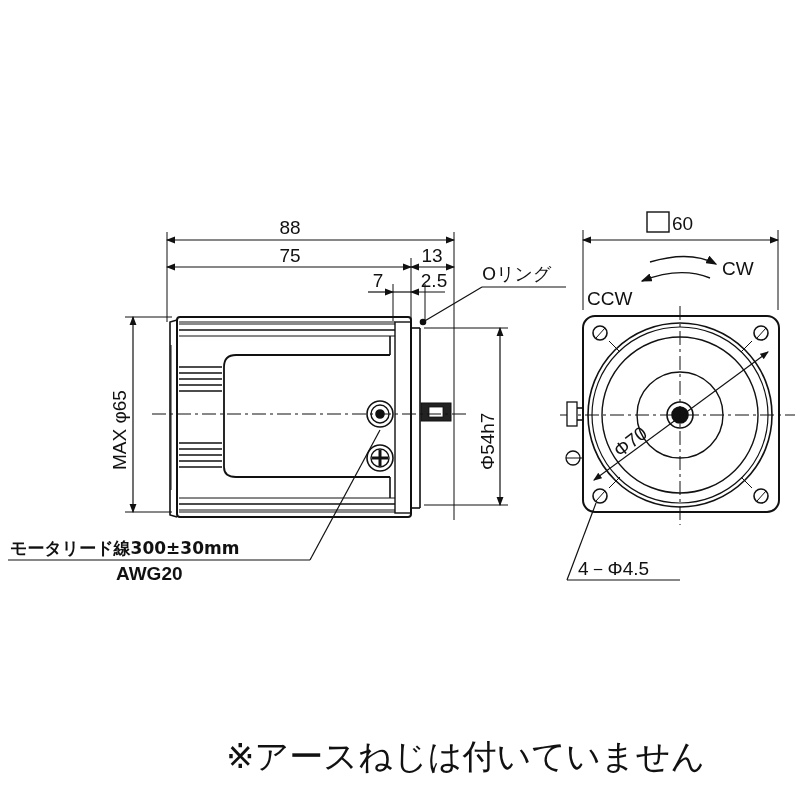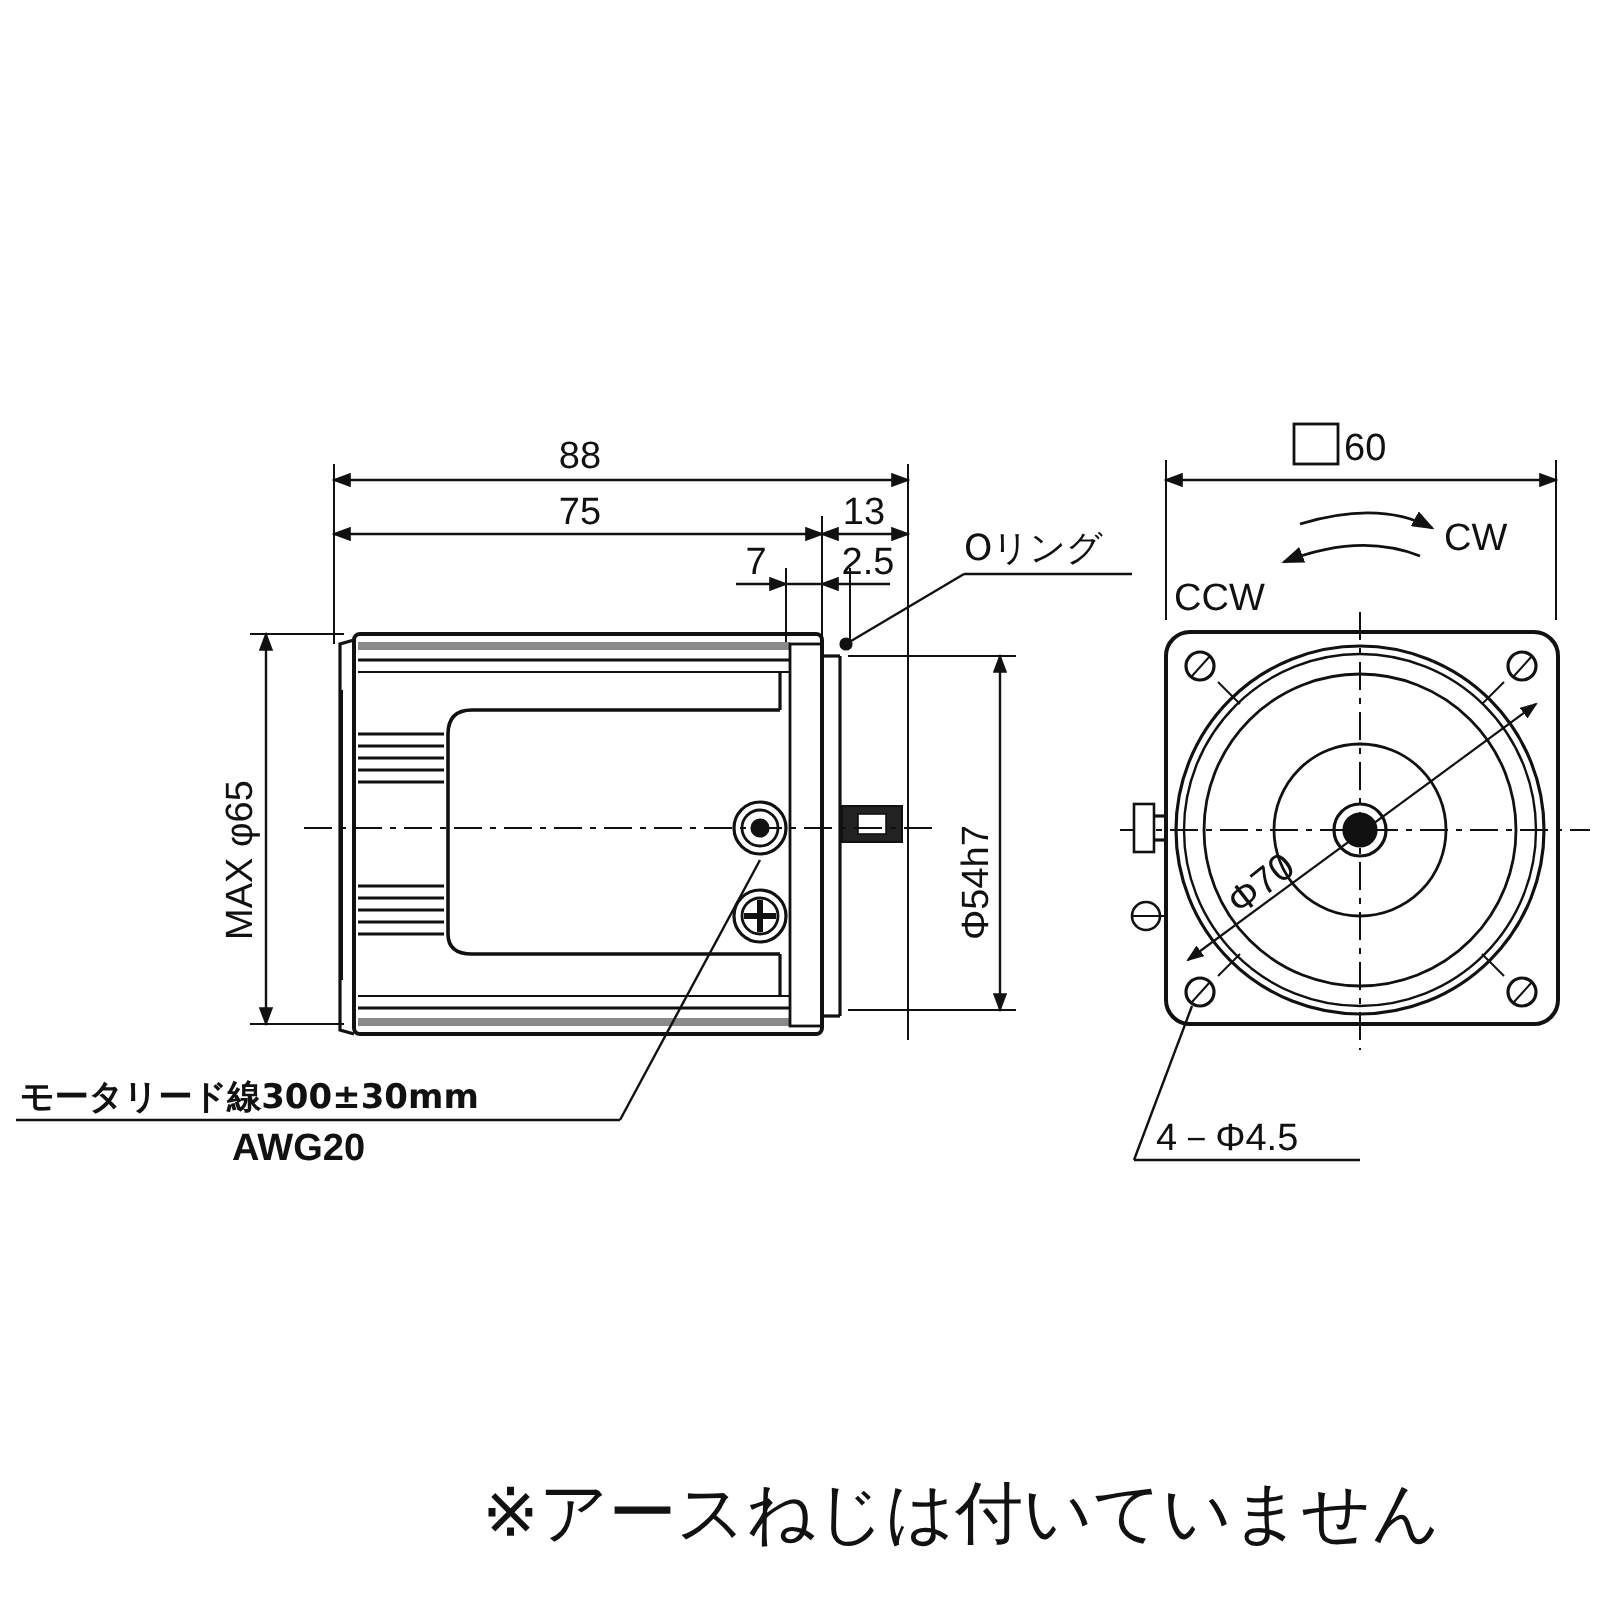--- a/index.html
+++ b/index.html
@@ -1,20 +1,20 @@
 <!DOCTYPE html>
 <html><head>
 <meta charset="utf-8">
 <style>
   html, body { margin: 0; padding: 0; background: #ffffff; }
   body { width: 800px; height: 800px; position: relative; overflow: hidden; font-family: "Liberation Sans", "DejaVu Sans", sans-serif; color: #111; }
   svg { position: absolute; left: 0; top: 0; }
   .dim { font-family: "Liberation Sans", "DejaVu Sans", sans-serif; font-size: 19px; fill: #111; }
   .lbl { font-family: "DejaVu Sans", "Liberation Sans", sans-serif; fill: #111; }
-  .note { position: absolute; left: 241px; top: 734px; font-family: "DejaVu Sans", sans-serif; font-size: 34px; color: #111; white-space: nowrap; letter-spacing: 0px; }
+  .note { position: absolute; left: 226px; top: 734px; font-family: "DejaVu Sans", sans-serif; font-size: 34px; color: #111; white-space: nowrap; letter-spacing: 0px; }
 </style>
 </head>
 <body>
 
 <svg width="800" height="800" viewBox="0 0 800 800">
   <defs>
     <marker id="arr" markerWidth="8" markerHeight="6" refX="7" refY="3" orient="auto-start-reverse">
       <path d="M0,0 L8,3 L0,6 z" fill="#111"></path>
     </marker>
   </defs>

